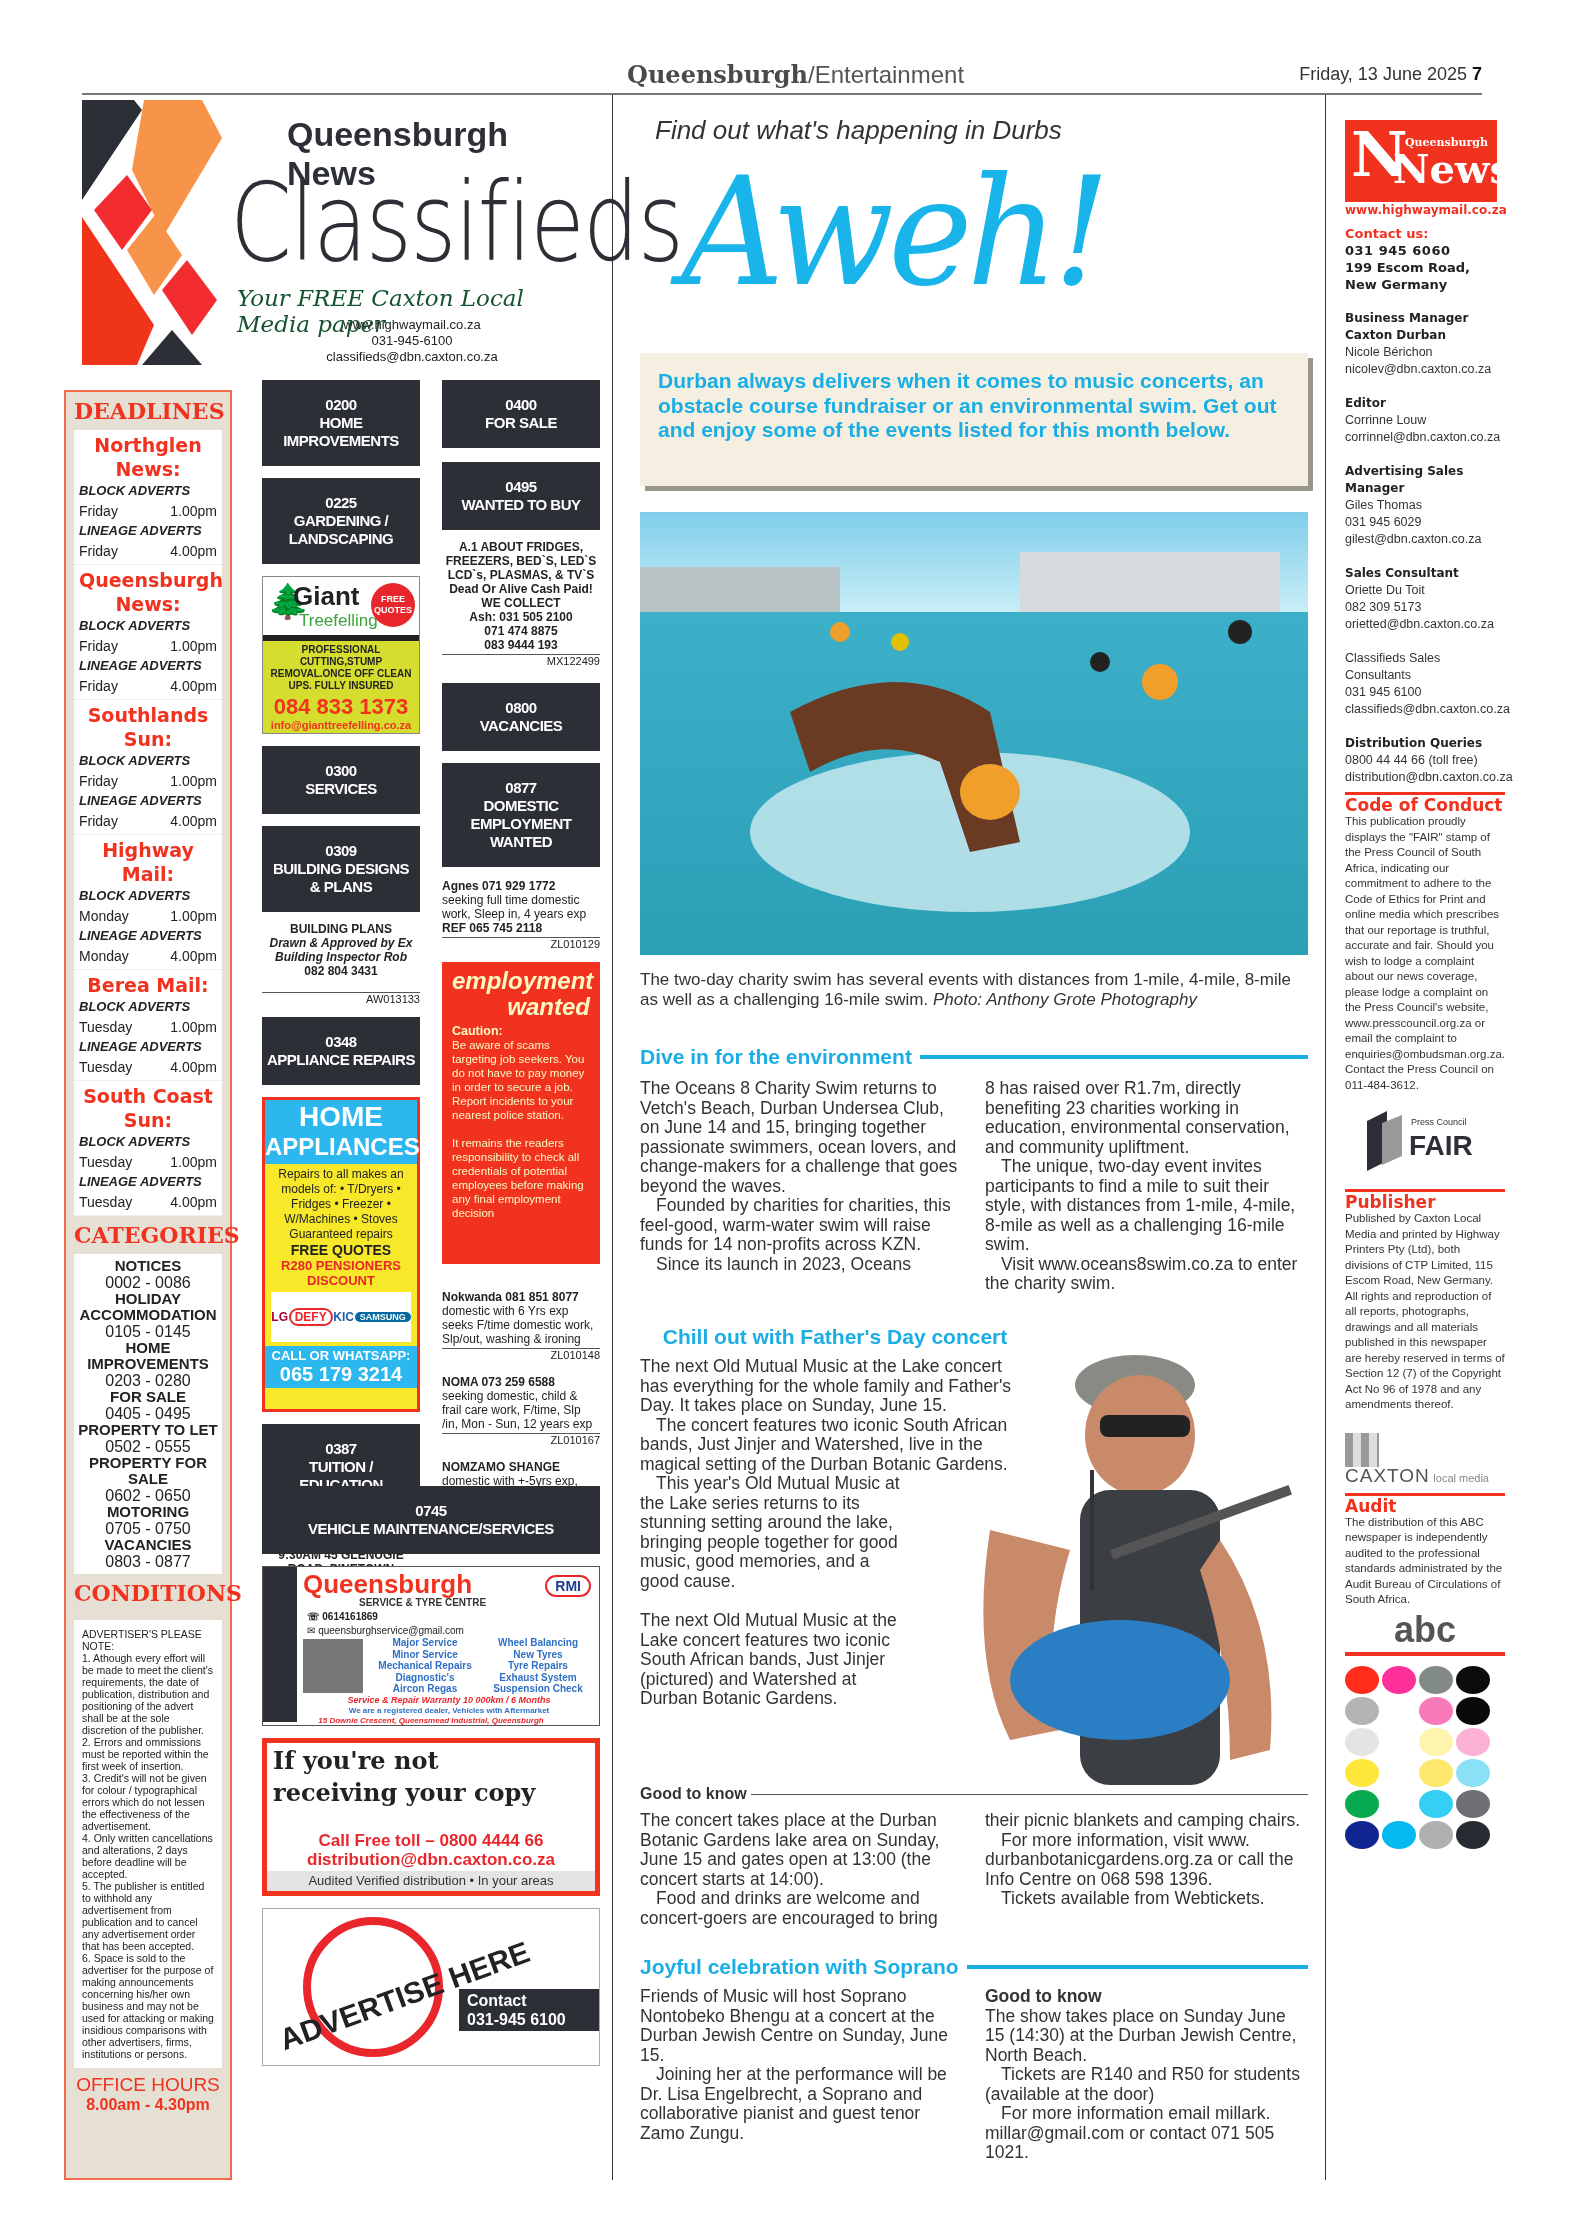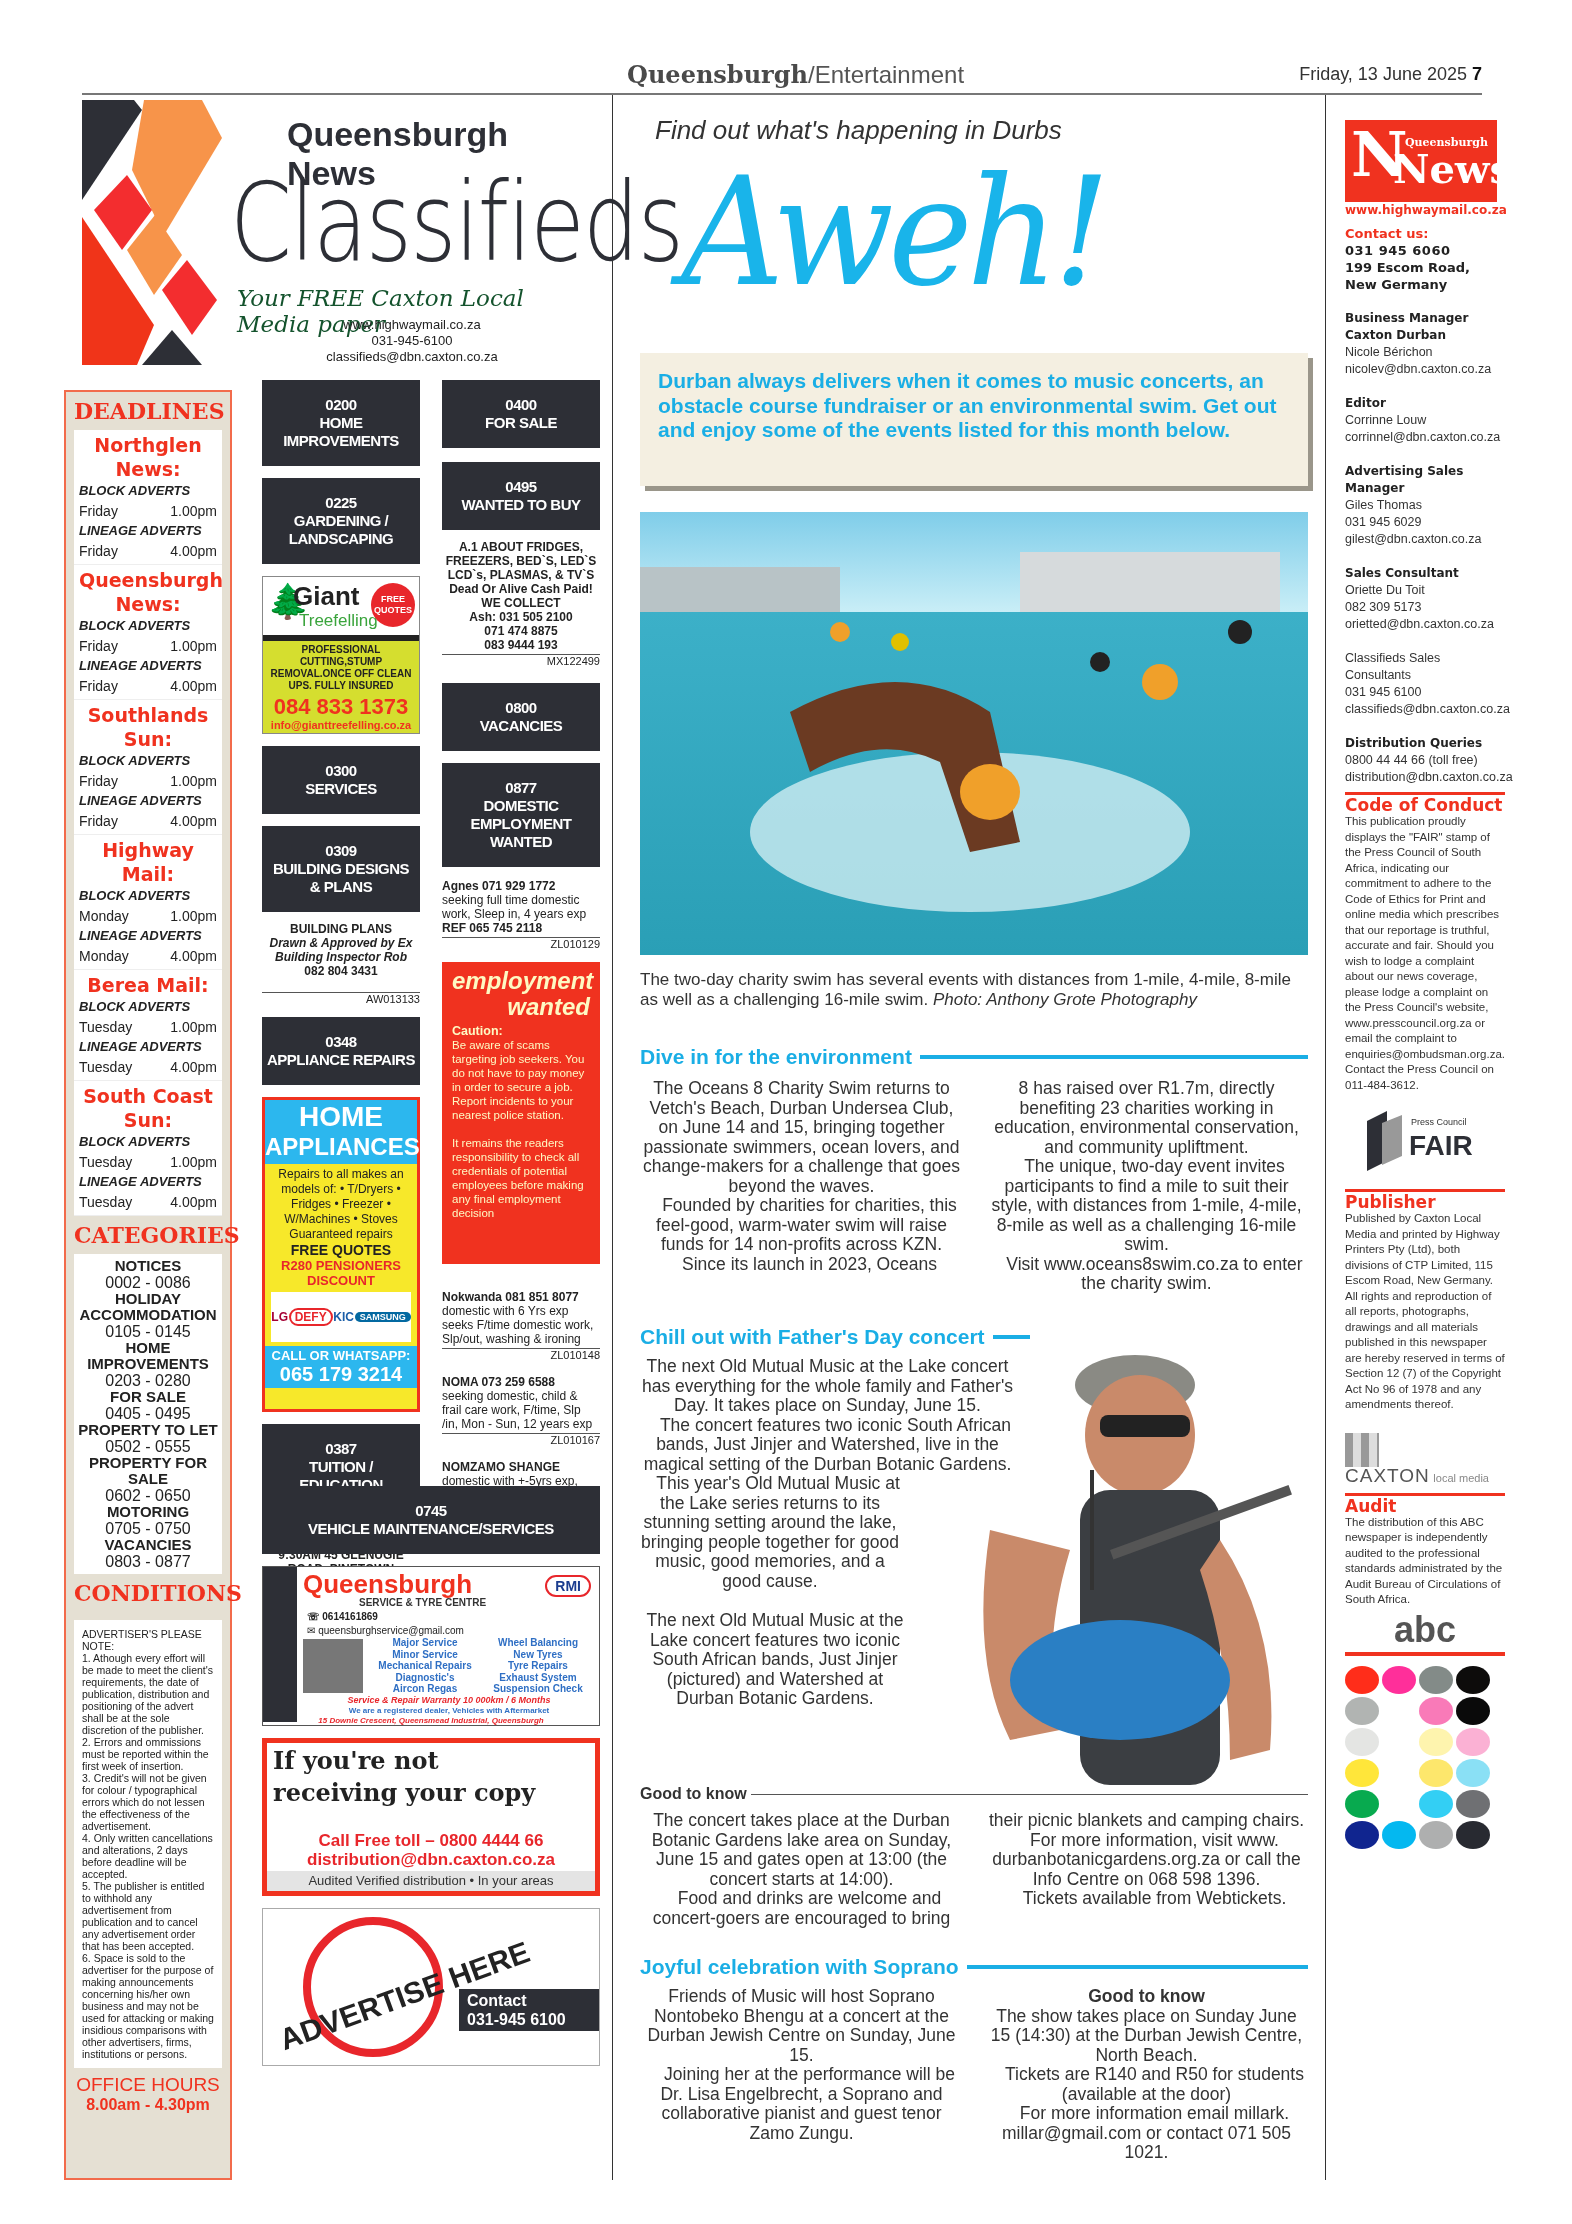--- a/index.html
+++ b/index.html
@@ -50,21 +50,21 @@
   .emp { background: #f0321f; color: #fef9c3; padding: 6px 10px 8px; }
   
   .sub { left: 655px; top: 115px; font-size: 26px; font-style: italic; color: #333; }
   .aweh { left: 670px; top: 145px; font-size: 150px; color: #19b4ea; font-family: "DejaVu Serif", serif; font-style: italic; letter-spacing: -6px; transform: scaleX(0.95); }
   .intro { left: 640px; top: 353px; width: 668px; height: 133px; background: #f4efe1; box-shadow: 5px 5px 0 #9a968a; padding: 16px 18px; color: #1aaee5; font-weight: 700; font-size: 21px; line-height: 24.5px; }
   .photo1 { left: 640px; top: 512px; width: 668px; height: 443px; }
   .caption { left: 640px; top: 970px; width: 668px; font-size: 17px; line-height: 20px; color: #333; }
   .sec-h { color: #1aaee5; font-weight: 700; font-size: 21px; display: flex; align-items: center; }
   .sec-h .rule { flex: 1; height: 4px; background: #1aaee5; margin-left: 8px; }
   .body { font-size: 17.5px; line-height: 19.5px; color: #333; }
-  .body p { text-indent: 16px; text-align: center; }
+  .body p { text-indent: 16px; }
   .body p.first { text-indent: 0; }
   .col2 { display: flex; gap: 22px; }
   .col2 > div { flex: 1; }
   .gtk { font-weight: 700; font-size: 16px; display: flex; align-items: center; color: #333; }
   .gtk .rule { flex: 1; height: 1px; background: #555; margin-left: 4px; }
   
   .rs { left: 1345px; top: 100px; width: 160px; font-size: 12.5px; line-height: 17px; color: #333; }
   .rs .bld { font-weight: 700; color: #222; font-family: "DejaVu Sans", sans-serif; font-size: 12px; }
   .rs .red-h { color: #f0321f; font-weight: 900; font-size: 17px; font-family: "DejaVu Sans", sans-serif; border-top: 3px solid #f0321f; padding-top: 2px; margin-top: 6px; }
   .rs .sm { font-size: 11.5px; line-height: 15.5px; }
@@ -444,21 +444,21 @@
     </div>
     <div>
       <p class="first">8 has raised over R1.7m, directly benefiting 23 charities working in education, environmental conservation, and community upliftment.</p>
       <p>The unique, two-day event invites participants to find a mile to suit their style, with distances from 1-mile, 4-mile, 8-mile as well as a challenging 16-mile swim.</p>
       <p>Visit www.oceans8swim.co.za to enter the charity swim.</p>
     </div>
   </div>
 </div>
 
 <div class="abs" style="left:640px;top:1325px;width:668px;">
-  <div class="sec-h" style="width:390px;">
+  <div class="sec-h" style="width:390px;flex-direction:column;">
       <span>Chill out with Father's Day concert</span>
       <span class="rule"></span>
     </div>
   <div class="body" style="width:375px;margin-top:8px;">
     <p class="first">The next Old Mutual Music at the Lake concert has everything for the whole family and Father's Day. It takes place on Sunday, June 15.</p>
     <p>The concert features two iconic South African bands, Just Jinjer and Watershed, live in the magical setting of the Durban Botanic Gardens.</p>
     <p style="width:260px;">This year's Old Mutual Music at the Lake series returns to its stunning setting around the lake, bringing people together for good music, good memories, and a good cause.</p>
     <p class="first" style="margin-top:20px;width:270px;">The next Old Mutual Music at the Lake concert features two iconic South African bands, Just Jinjer (pictured) and Watershed at Durban Botanic Gardens.</p>
   </div>
 </div>

